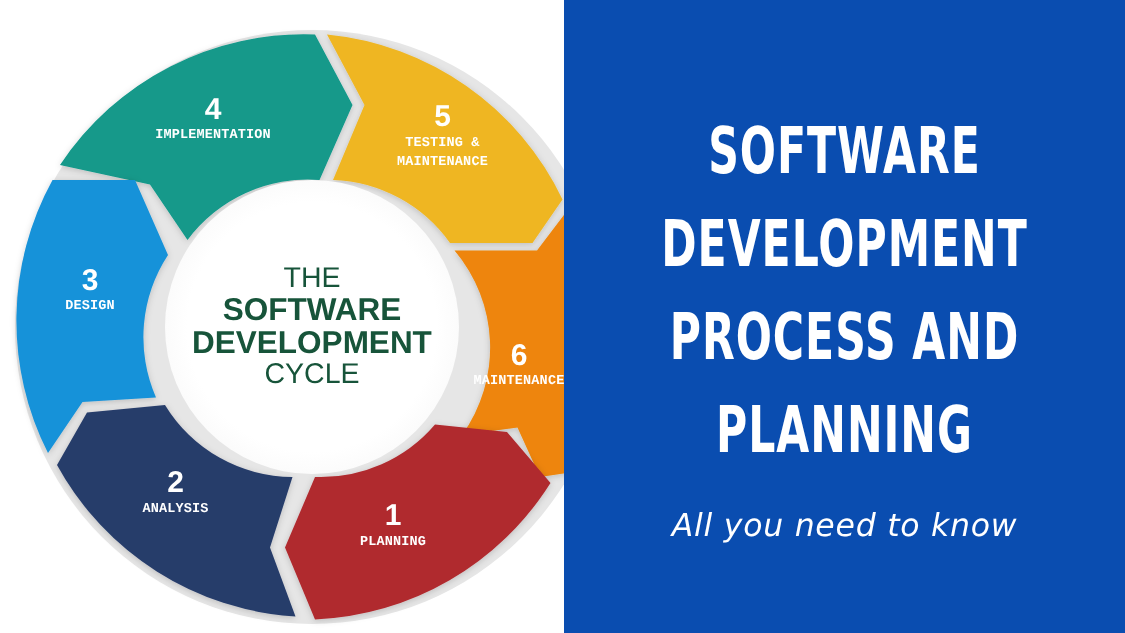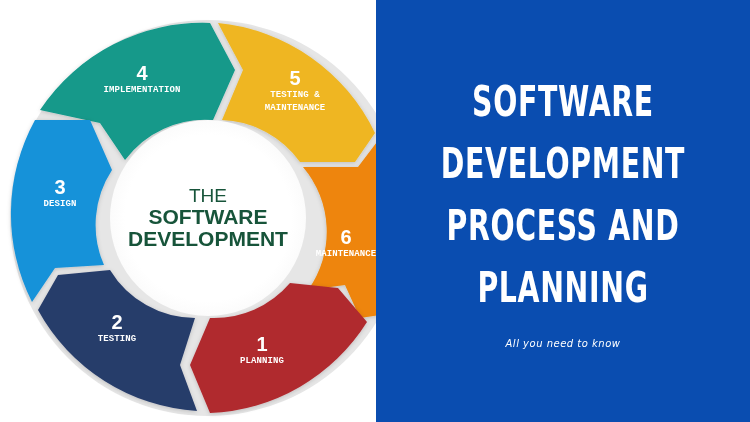--- a/index.html
+++ b/index.html
@@ -8,21 +8,21 @@
   .wheel { position: absolute; left: 0; top: 0; }
   .seg-label { position: absolute; color: #ffffff; text-align: center; font-family: "Liberation Sans", sans-serif; font-weight: bold; transform: translateX(-50%); }
   .seg-num { font-size: 20px; line-height: 22px; display: block; }
   .seg-name { font-size: 9px; line-height: 13px; display: block; letter-spacing: 0.1px; font-family: Liberation Mono, monospace; }
   .hub { position: absolute; left: 110px; top: 120px; width: 196px; height: 196px; border-radius: 50%; background: radial-gradient(circle, #ffffff 60%, #f1f1f1 100%); display: flex; flex-direction: column; align-items: center; justify-content: center; color: #17543a; text-align: center; }
   .hub .t1 { font-size: 19px; line-height: 20px; font-weight: normal; }
   .hub .t2 { font-size: 21px; line-height: 22px; font-weight: bold; }
   .hub .t4 { font-size: 19px; line-height: 20px; font-weight: normal; }
   .right { position: absolute; left: 376px; top: 0; width: 374px; height: 422px; background: #0a4db0; }
   .title { position: absolute; left: 0; width: 374px; top: 70px; text-align: center; color: #ffffff; font-family: "DejaVu Sans", sans-serif; font-weight: bold; font-size: 43px; line-height: 62px; letter-spacing: 1px; transform: scaleX(0.66); transform-origin: center; }
-  .subtitle { position: absolute; left: 0; width: 374px; top: 338px; text-align: center; color: #ffffff; font-family: "DejaVu Sans", sans-serif; font-style: italic; font-size: 10px; letter-spacing: 0.5px; }
+  .subtitle { position: absolute; left: 0; width: 374px; top: 338px; text-align: center; color: #ffffff; font-family: "DejaVu Sans", sans-serif; font-style: italic; font-size: 21px; letter-spacing: 0.5px; }
 </style>
 </head>
 <body>
 
 <div class="left">
   <svg class="wheel" width="420" height="422" viewBox="0 0 420 422">
     <defs>
       <filter id="sh" x="-10%" y="-10%" width="120%" height="120%">
         <feDropShadow dx="0" dy="1" stdDeviation="2" flood-color="#000" flood-opacity="0.18"></feDropShadow>
       </filter>
@@ -40,20 +40,21 @@
 
     <path d="M 197 411 A 195 195 0 0 1 38 310 L 58 275 L 110 270 A 100 100 0 0 0 195 318 L 180 365 Z" fill="#283d6b" filter="url(#sh)"></path>
 
     <path d="M 32 302 A 195 195 0 0 1 35 120 L 90 120 L 112 170 A 100 100 0 0 0 104 265 L 55 268 Z" fill="#1792d9" filter="url(#sh)"></path>
   </svg>
 
   <div class="hub">
     <span class="t1">THE</span>
     <span class="t2">SOFTWARE</span>
     <span class="t2">DEVELOPMENT</span>
+    <span class="t4">CYCLE</span>
   </div>
 
   <div class="seg-label" style="left:142px; top:62px;">
     <span class="seg-num">4</span>
     <span class="seg-name">IMPLEMENTATION</span>
   </div>
   <div class="seg-label" style="left:295px; top:67px;">
     <span class="seg-num">5</span>
     <span class="seg-name">TESTING &amp;</span>
     <span class="seg-name">MAINTENANCE</span>
@@ -61,21 +62,21 @@
   <div class="seg-label" style="left:60px; top:176px;">
     <span class="seg-num">3</span>
     <span class="seg-name">DESIGN</span>
   </div>
   <div class="seg-label" style="left:346px; top:226px;">
     <span class="seg-num">6</span>
     <span class="seg-name">MAINTENANCE</span>
   </div>
   <div class="seg-label" style="left:117px; top:311px;">
     <span class="seg-num">2</span>
-    <span class="seg-name">TESTING</span>
+    <span class="seg-name">ANALYSIS</span>
   </div>
   <div class="seg-label" style="left:262px; top:333px;">
     <span class="seg-num">1</span>
     <span class="seg-name">PLANNING</span>
   </div>
 </div>
 
 <div class="right">
   <div class="title">
     <div>SOFTWARE</div>

